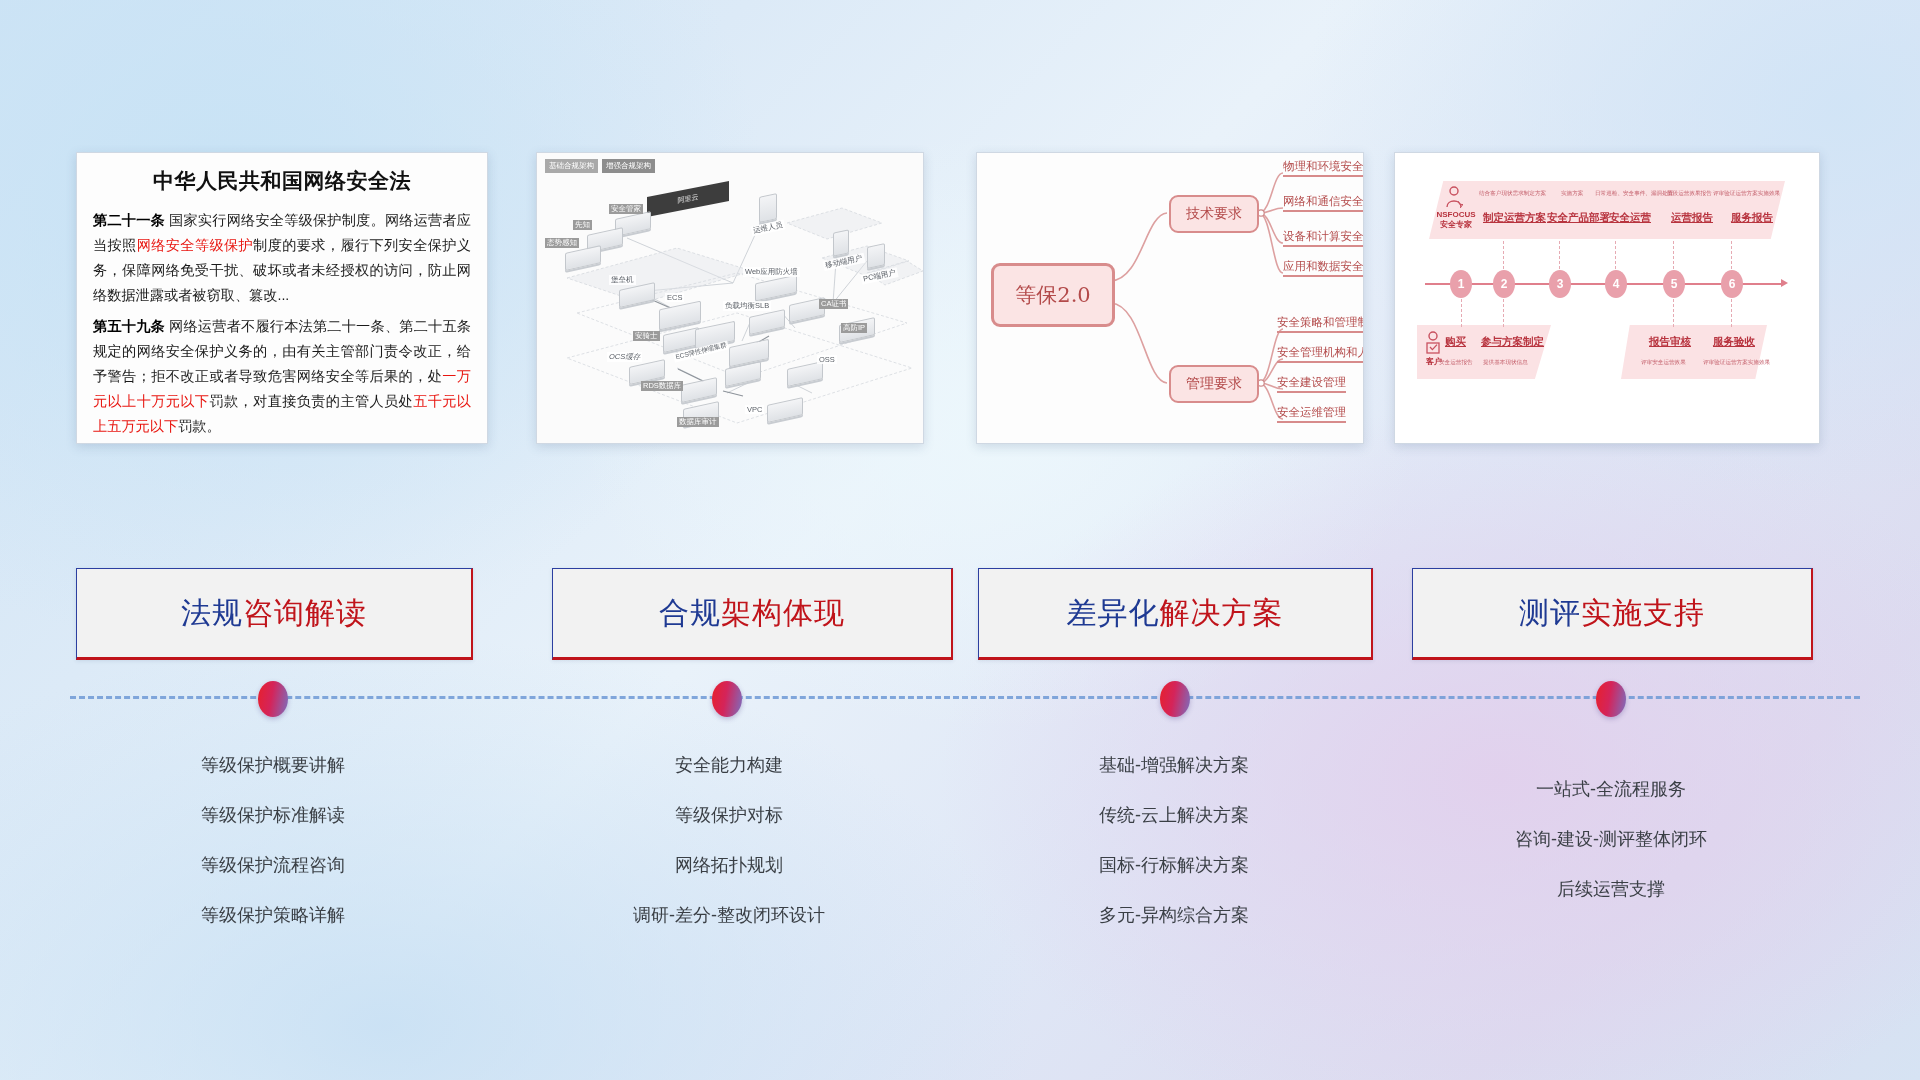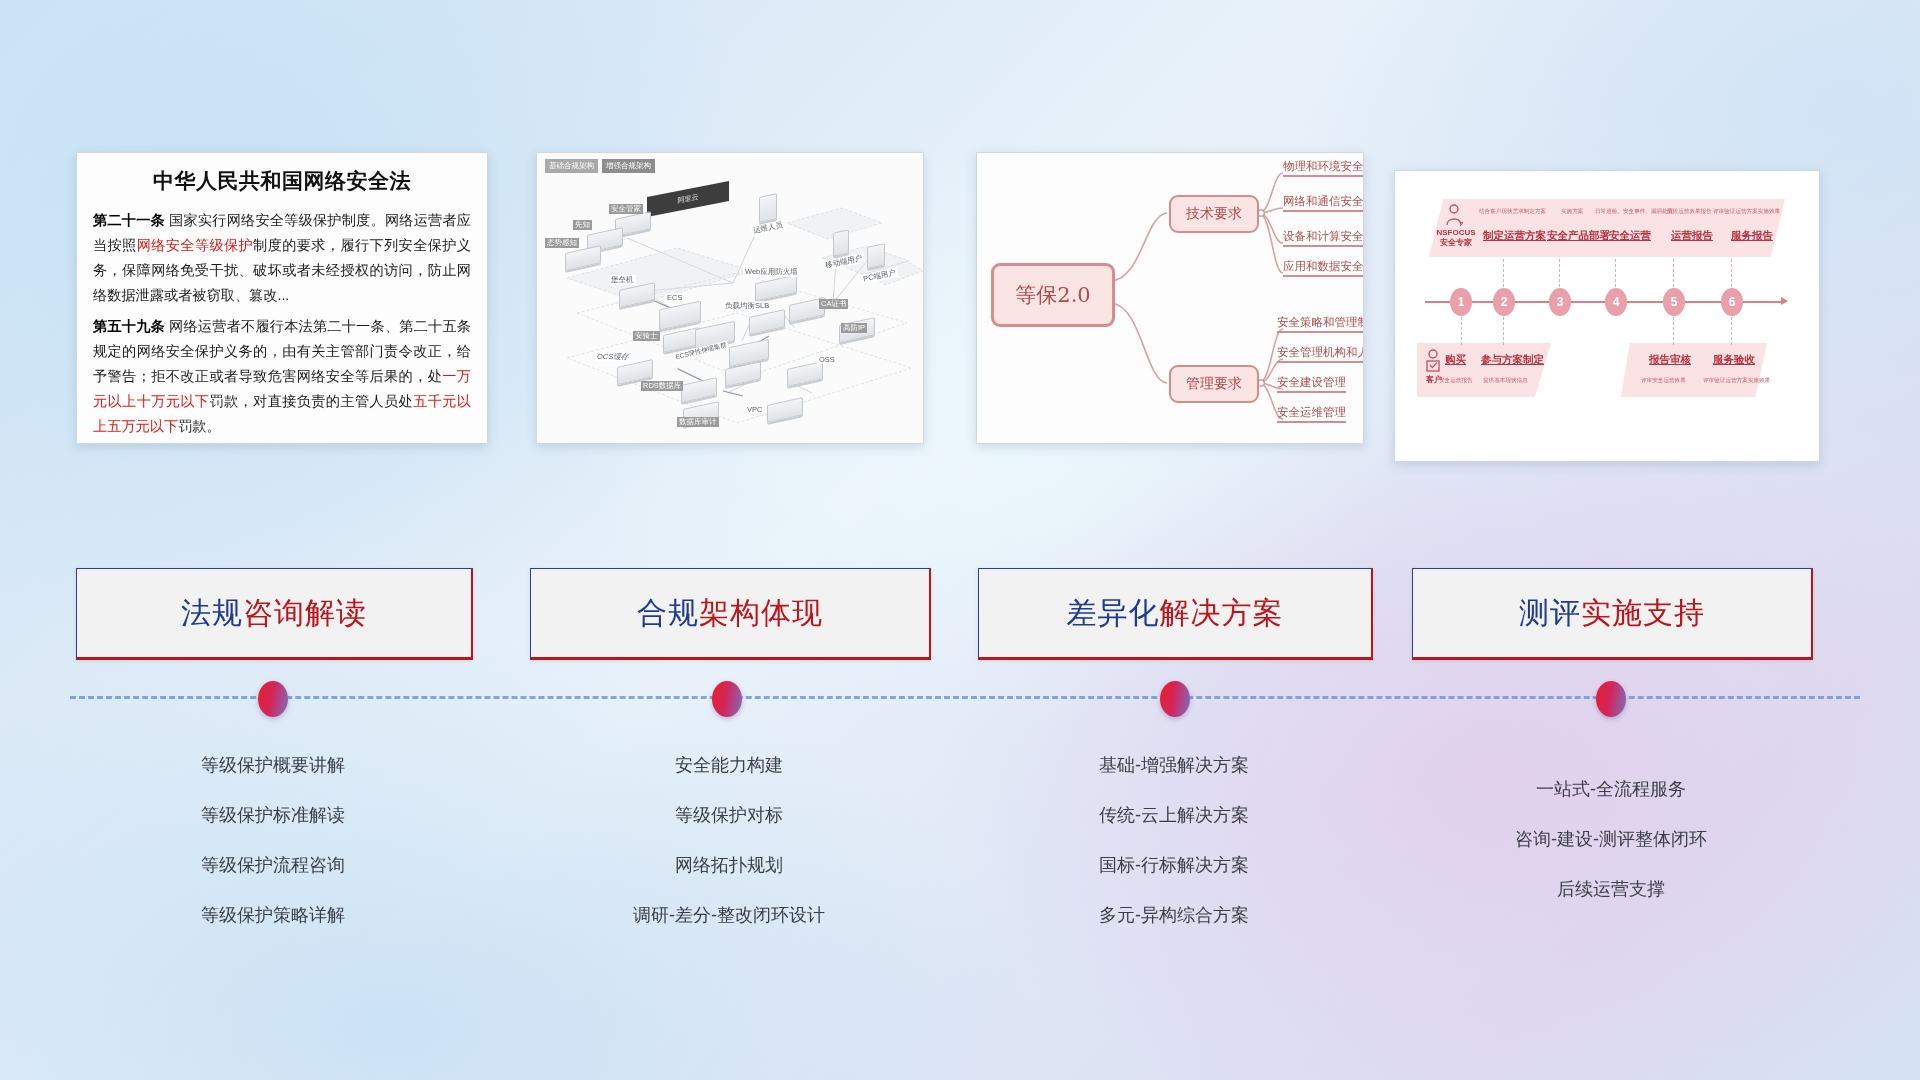--- a/index.html
+++ b/index.html
@@ -23,21 +23,21 @@
   .card{
     position:absolute;top:152px;height:290px;
     background:#fdfdfd;
     border:1px solid #cfd8e3;
     box-shadow:0 3px 10px rgba(60,90,130,0.18);
     overflow:hidden;
   }
   .card.c1{left:76px;width:410px;}
   .card.c2{left:536px;width:386px;}
   .card.c3{left:976px;width:386px;}
-  .card.c4{left:1394px;width:424px;margin-top:18px;}
+  .card.c4{left:1394px;width:424px;}
 
   
   .law{padding:14px 16px 10px;box-sizing:border-box;height:100%;}
   .law-title{
     text-align:center;font-weight:bold;font-size:21px;color:#111;
     letter-spacing:.5px;margin-bottom:13px;
   }
   .law-p{font-size:14.2px;line-height:25px;color:#1a1a1a;text-align:justify;margin:0 0 6px;}
   .law-p b{font-weight:bold;color:#000;}
   .hl{color:#e8150f;}
@@ -109,21 +109,21 @@
     position:absolute;top:0;height:88px;background:#f2f2f2;
     border:1px solid #2c3fa0;border-right:2px solid #c0141b;border-bottom:3px solid #c0141b;
     display:flex;align-items:center;justify-content:center;
     box-shadow:0 1px 4px rgba(40,70,120,.12);
     margin-top:20px;
   }
   .tbox span{font-size:30px;font-weight:500;letter-spacing:1px;}
   .tb-blue{color:#1f3a93;}
   .tb-red{color:#c0141b;}
   .tbox.t1{left:76px;width:394px;}
-  .tbox.t2{left:530px;width:398px;}
+  .tbox.t2{left:552px;width:398px;}
   .tbox.t3{left:978px;width:392px;}
   .tbox.t4{left:1412px;width:398px;}
 
   
   .tl{position:absolute;left:0;top:666px;width:1920px;height:70px;}
   .tl-line{
     position:absolute;left:70px;top:30px;width:1790px;height:0;
     border-top:3px dashed #6f9ad6;opacity:.85;
   }
   .tl-dot{
@@ -219,21 +219,21 @@
             <div class="lbl" style="left:-10px;top:-11px;">堡垒机</div>
         </div>
         <div class="node" style="left:122px;top:152px;">
           <div class="box" style="width:40px;height:19px;"></div>
             <div class="lbl" style="left:6px;top:-12px;">ECS</div>
         </div>
         <div class="node" style="left:126px;top:178px;">
           <div class="box"></div>
             <div class="lbl dk" style="left:-30px;top:0px;">安骑士</div>
         </div>
-        <div class="node" style="left:80px;top:210px;font-style:italic;">
+        <div class="node" style="left:92px;top:210px;font-style:italic;">
           <div class="box"></div>
             <div class="lbl" style="left:-22px;top:-11px;">OCS缓存</div>
         </div>
         <div class="node" style="left:144px;top:228px;">
           <div class="box"></div>
             <div class="lbl dk" style="left:-40px;top:0px;">RDS数据库</div>
         </div>
         <div class="node" style="left:146px;top:252px;">
           <div class="box"></div>
             <div class="lbl dk" style="left:-6px;top:12px;">数据库审计</div>

